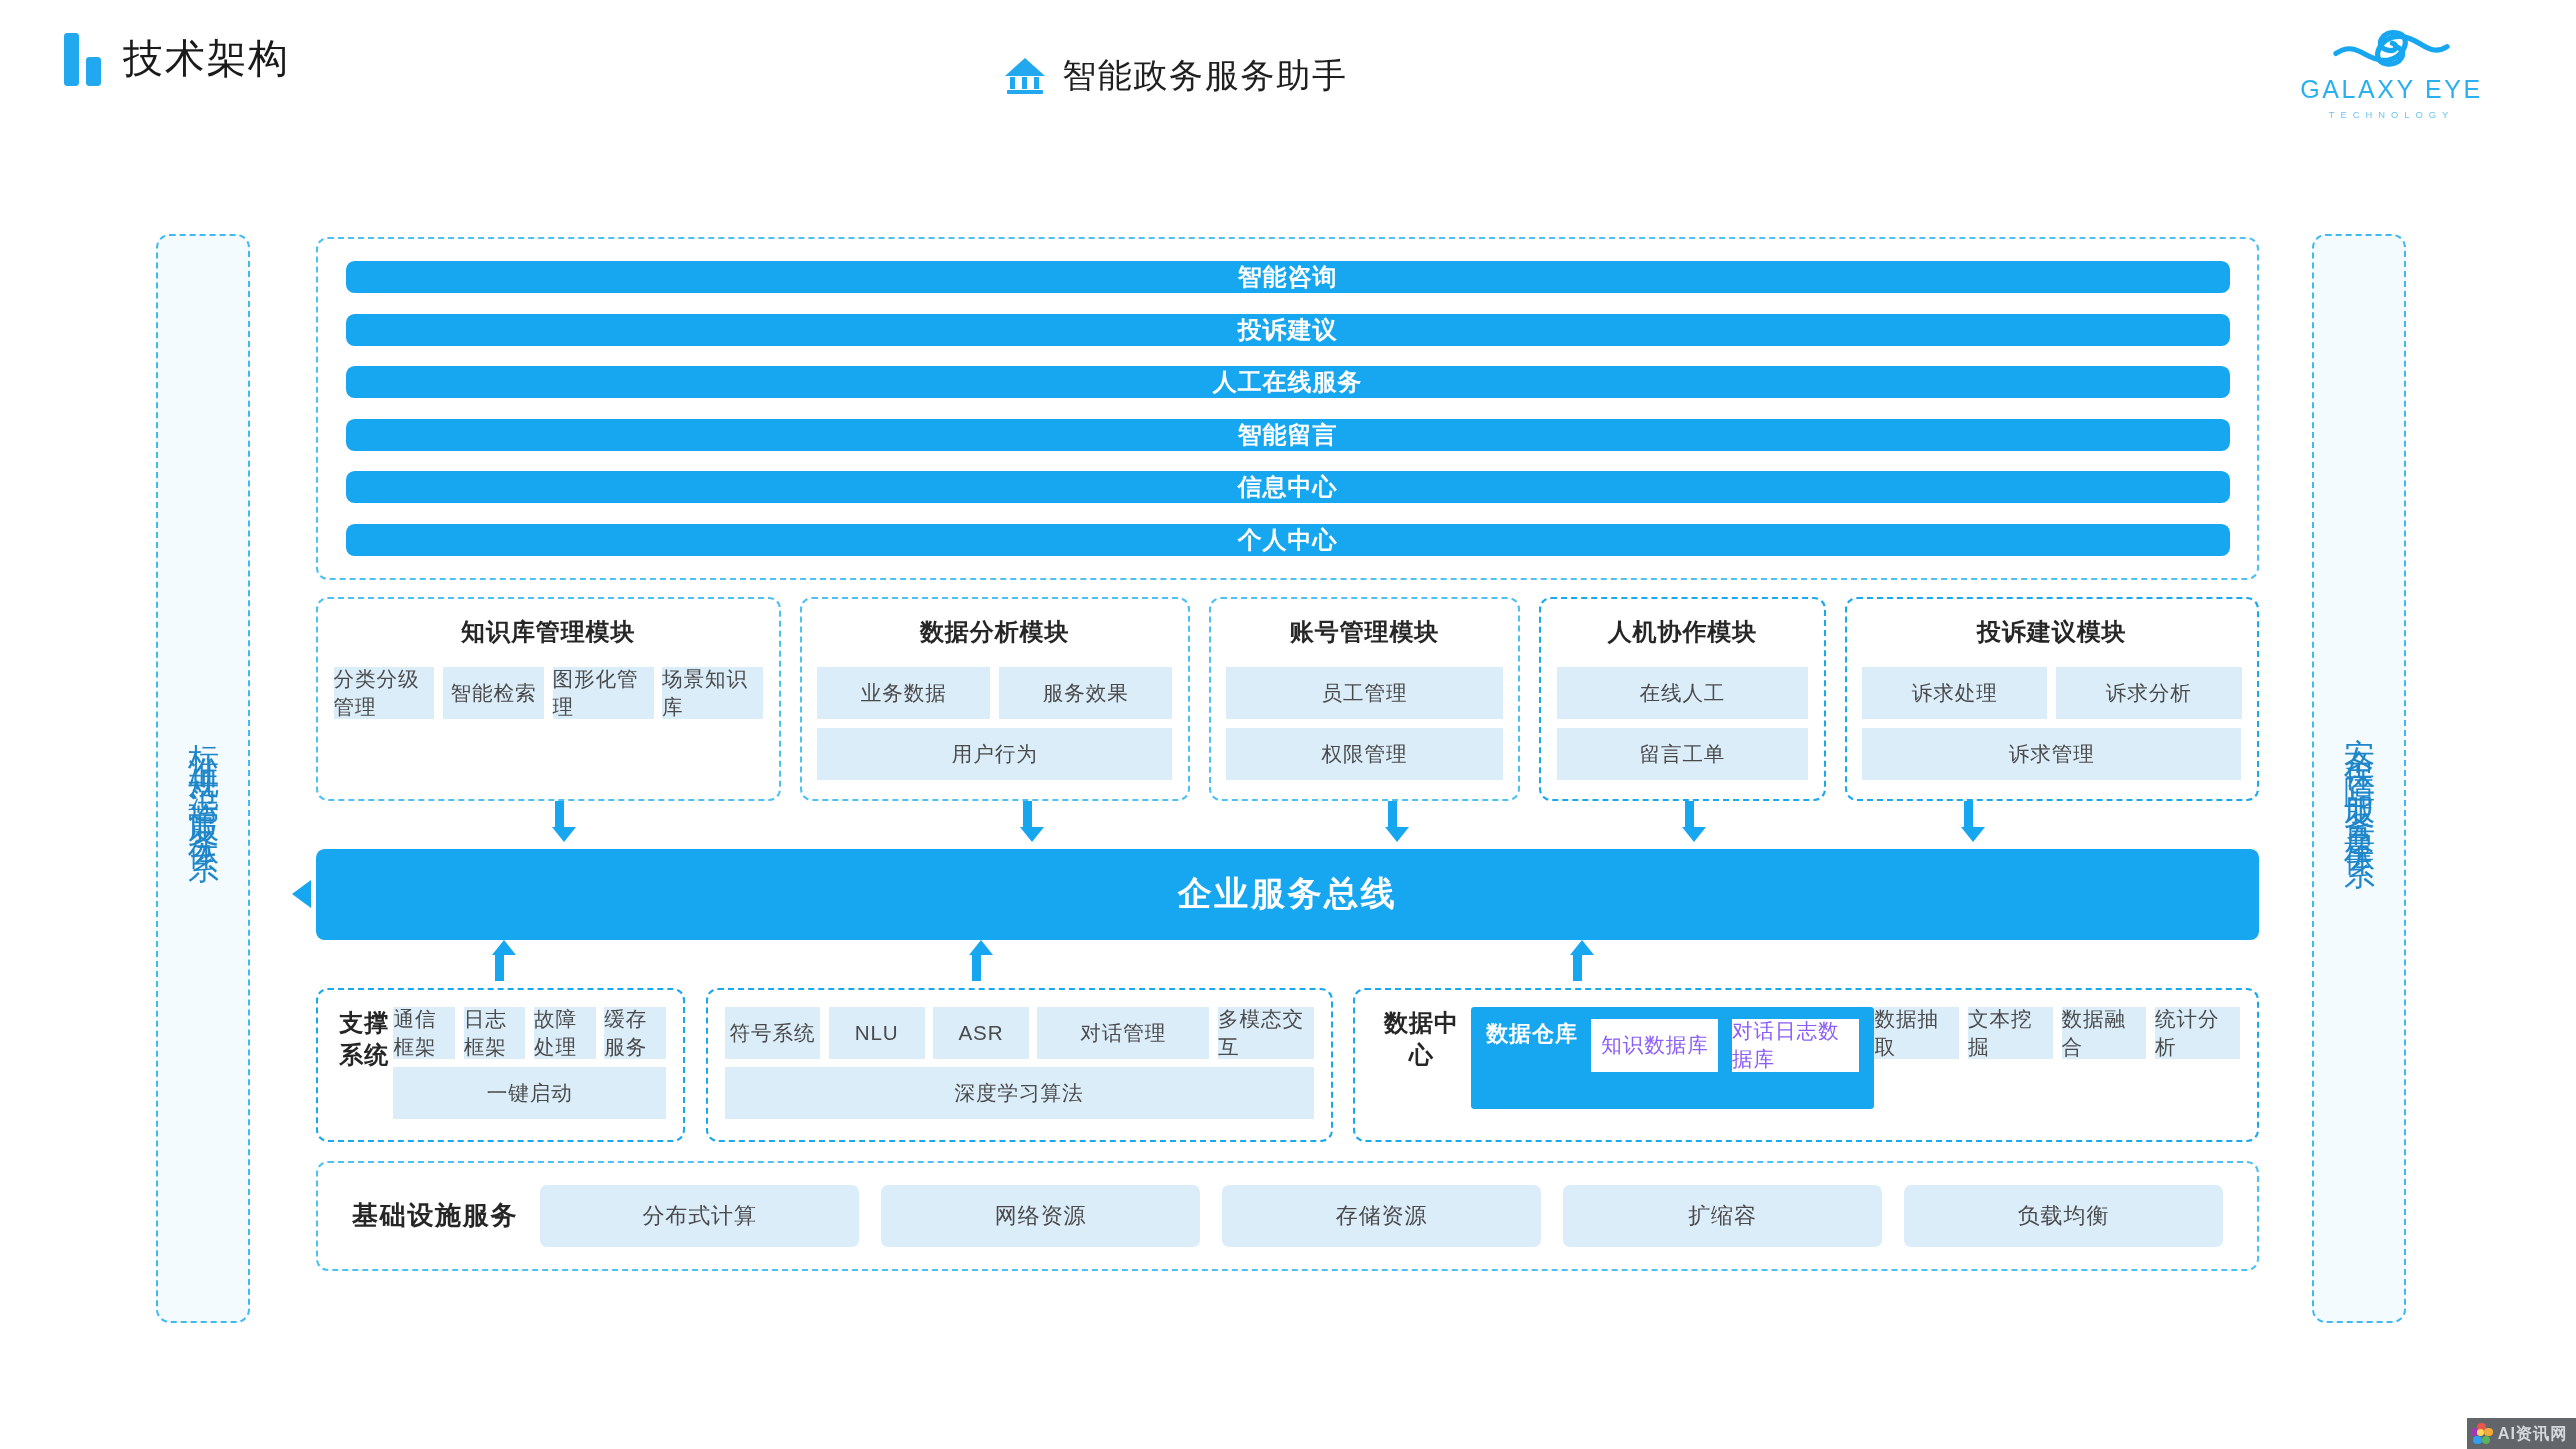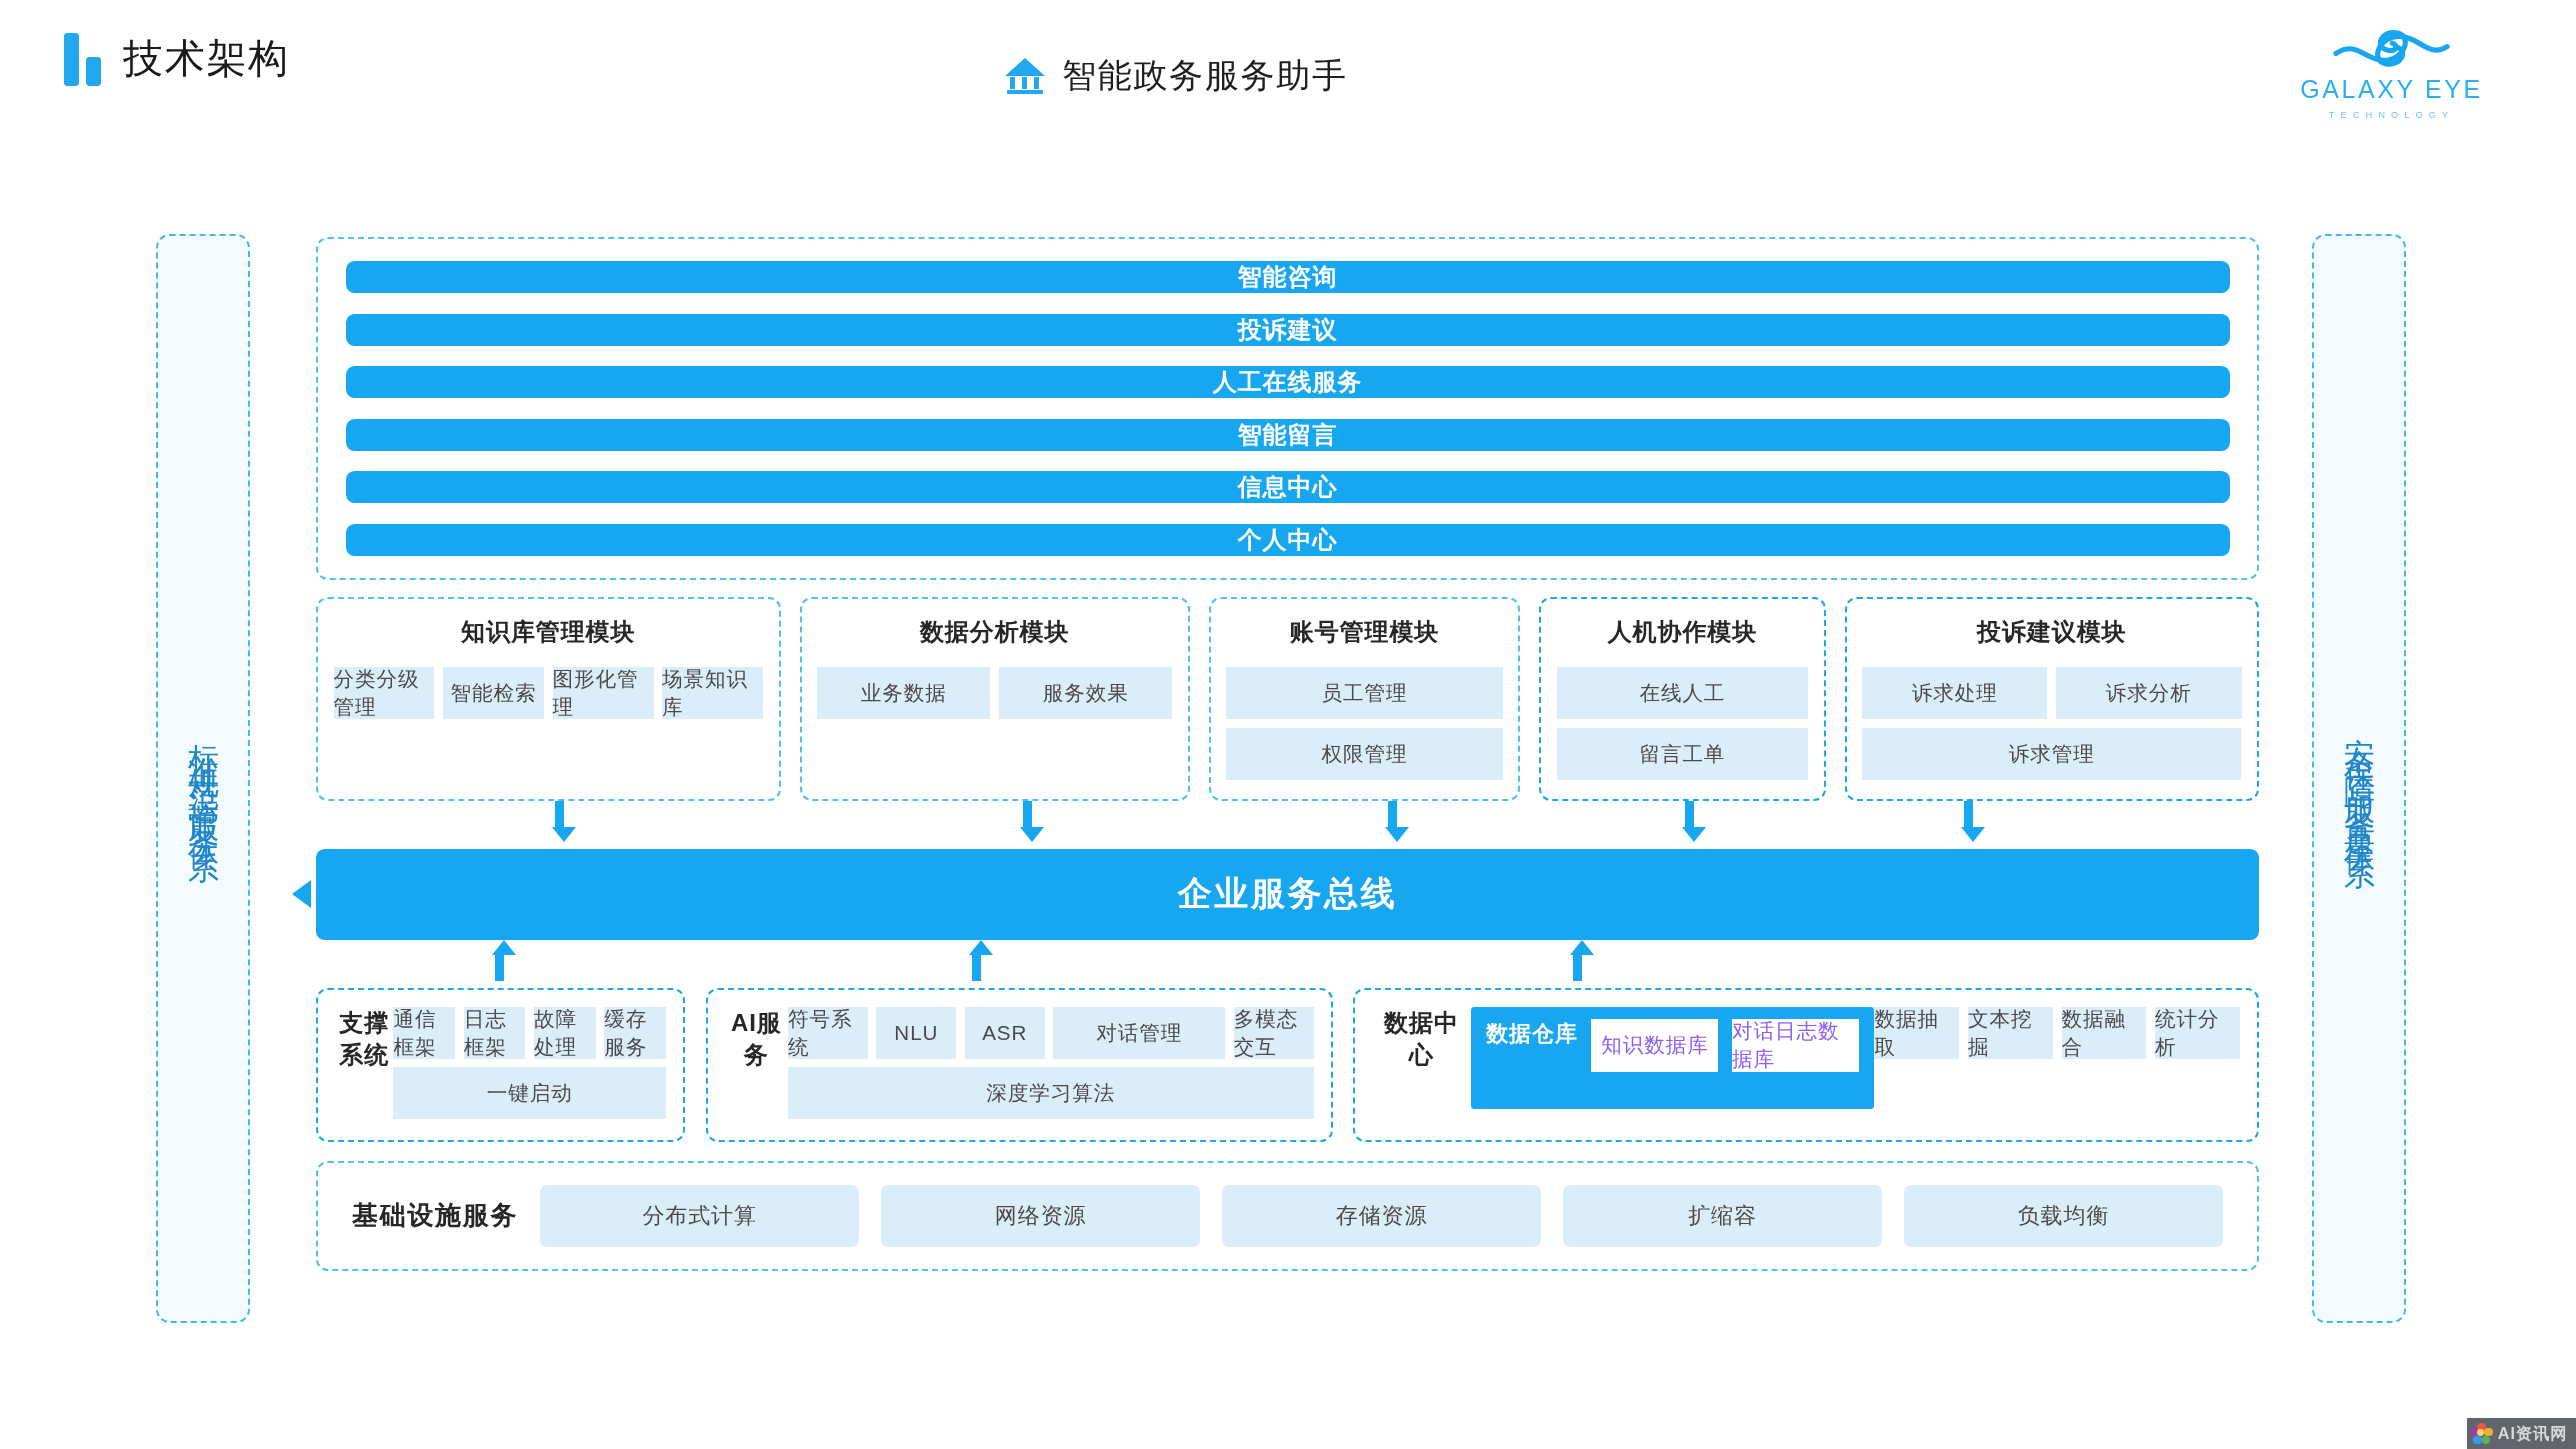--- a/index.html
+++ b/index.html
@@ -193,20 +193,21 @@
           <div class="tile">图形化管理</div>
           <div class="tile">场景知识库</div>
         </div>
       </div>
 
       <div class="dashed-box mod m2">
         <div class="mod-title">数据分析模块</div>
         <div class="tiles">
           <div class="tile">业务数据</div>
           <div class="tile">服务效果</div>
+          <div class="tile full">用户行为</div>
         </div>
       </div>
 
       <div class="dashed-box mod m3">
         <div class="mod-title">账号管理模块</div>
         <div class="tiles">
           <div class="tile full">员工管理</div>
           <div class="tile full">权限管理</div>
         </div>
       </div>
@@ -280,21 +281,20 @@
         <div class="tiles">
           <div class="tile">通信框架</div>
           <div class="tile">日志框架</div>
           <div class="tile">故障处理</div>
           <div class="tile">缓存服务</div>
           <div class="tile full">一键启动</div>
         </div>
       </div>
 
       <div class="dashed-box bright bot ai">
-        <div class="bot-title">AI服务</div>
         <div class="tiles">
           <div class="tile">符号系统</div>
           <div class="tile">NLU</div>
           <div class="tile">ASR</div>
           <div class="tile" style="flex:0 0 172px">对话管理</div>
           <div class="tile">多模态交互</div>
           <div class="tile full">深度学习算法</div>
         </div>
       </div>
 

